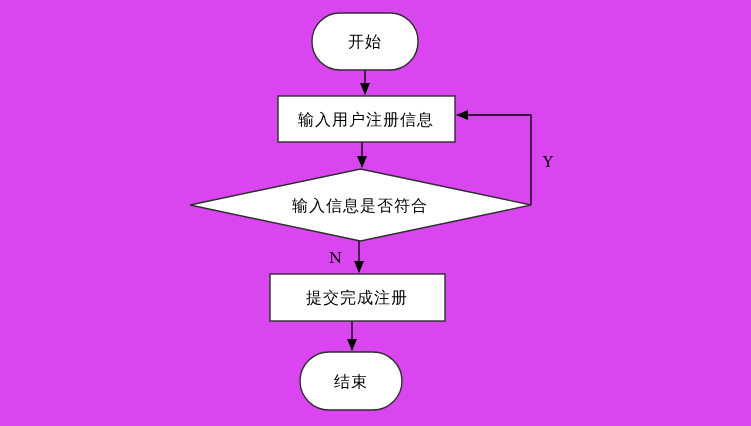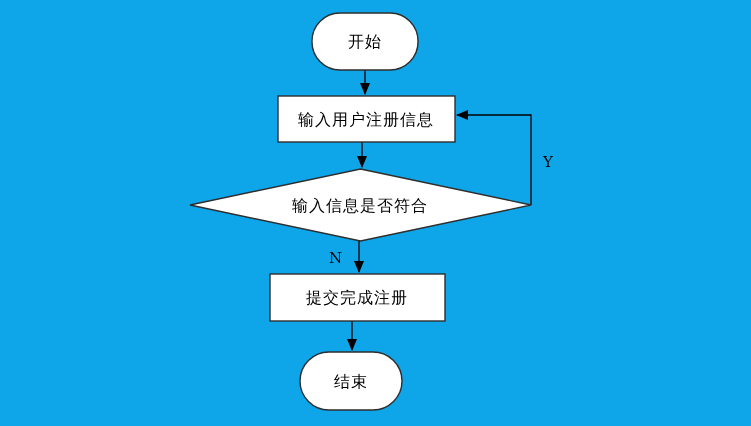--- a/index.html
+++ b/index.html
@@ -4,21 +4,21 @@
 <style>
   html, body {
     margin: 0;
     padding: 0;
     background: #ffffff;
   }
   .canvas {
     position: relative;
     width: 751px;
     height: 426px;
-    background: #0ea5e9;
+    background: #d946ef;
     overflow: hidden;
   }
   svg {
     display: block;
     font-family: "DejaVu Serif", "Liberation Serif", serif;
   }
   .shape {
     fill: #ffffff;
     stroke: #2e2e2e;
     stroke-width: 1.4;

